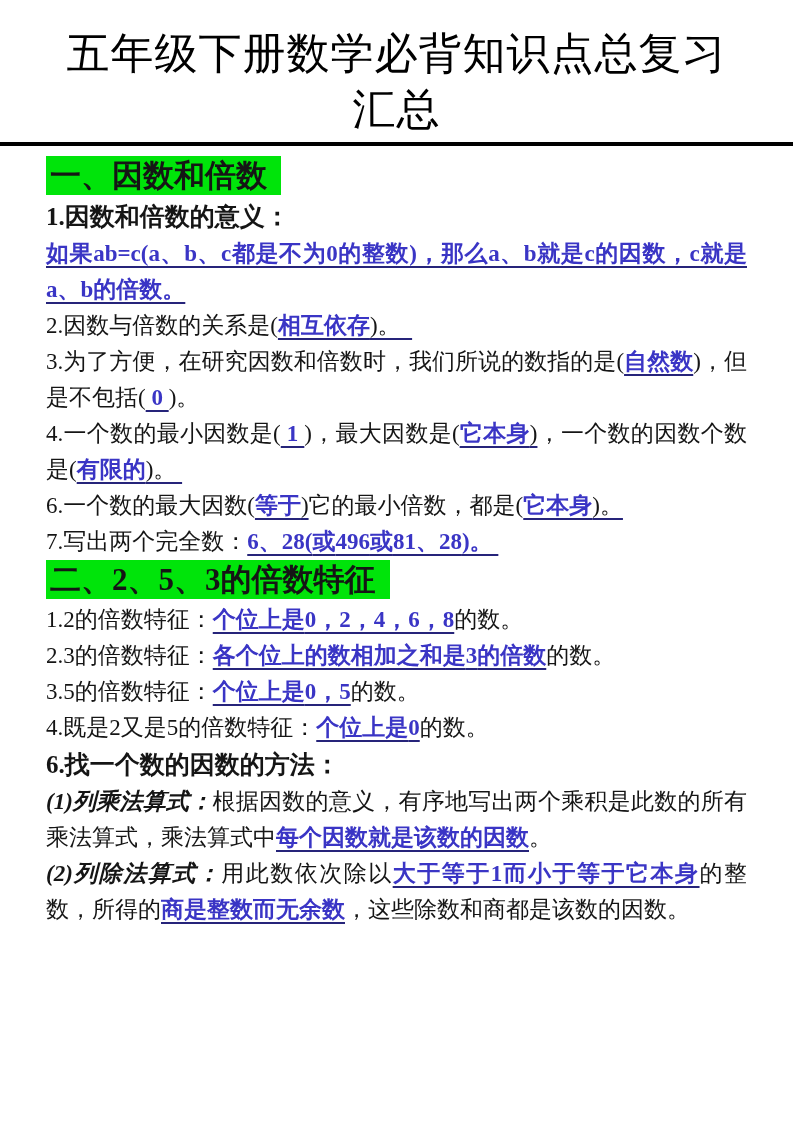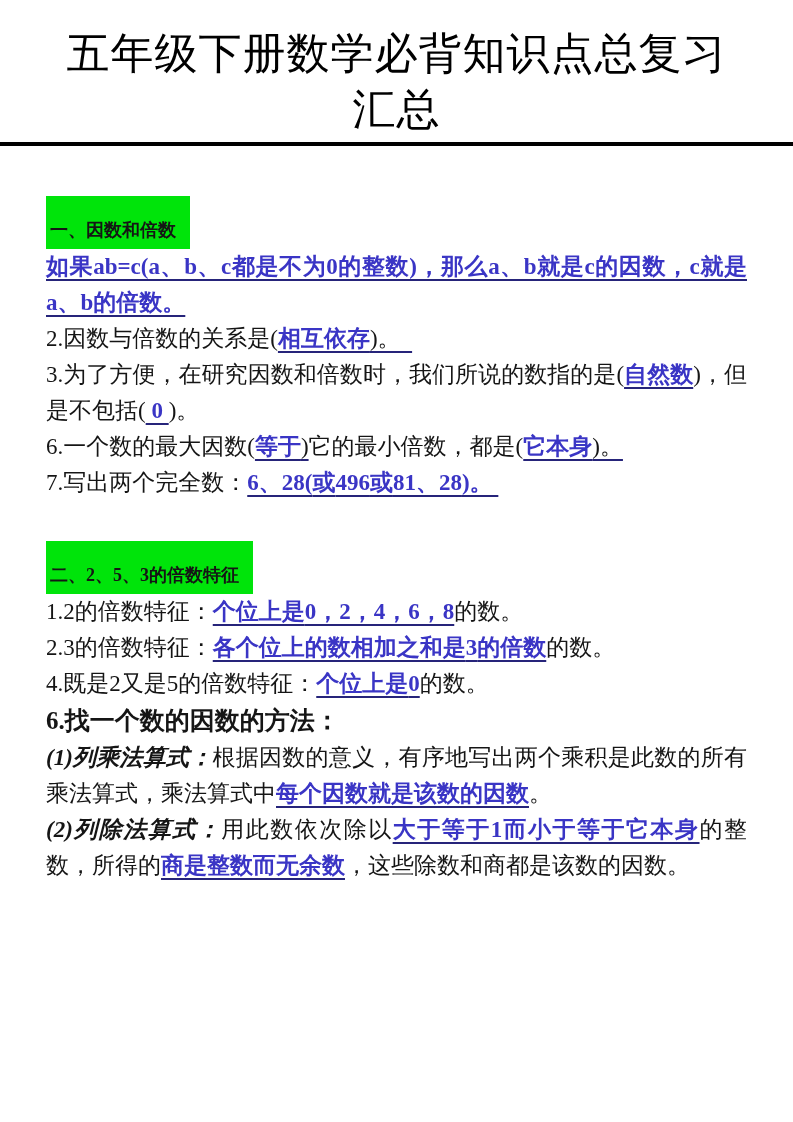--- a/index.html
+++ b/index.html
@@ -46,24 +46,23 @@
   }
   .para.h-green{
     line-height:38px;
     text-align:left;
   }
   .green-box{
     display:inline-block;
     background:var(--green);
     color:#0a0a0a;
     font-weight:bold;
-    font-size:18px;
+    font-size:31px;
     line-height:32px;
-    padding:18px 14px 3px 4px;
-    margin-top:40px;
+    padding:4px 14px 3px 4px;
   }
   .para.h-red{
     color:var(--red);
     font-weight:bold;
     font-size:25px;
     line-height:38px;
     text-align:left;
   }
   .run-plain{color:var(--ink);}
   .run-bold{color:var(--ink);font-weight:bold;font-style:italic;}
@@ -92,26 +91,29 @@
   }
 </style>
 </head>
 <body>
 
 <div class="page">
   <h1 class="doc-title">五年级下册数学必背知识点总复习汇总</h1>
   <div class="title-rule"></div>
   <div>
       <div class="para h-green"><span class="green-box"><span class="run-plain">一、因数和倍数</span></span></div>
+      <div class="para h-red"><span class="run-plain">1.因数和倍数的意义：</span></div>
       <div class="para body"><span class="run-blue">如果ab=c(a、b、c都是不为0的整数)，那么a、b就是c的因数，c就是a、b的倍数。</span></div>
       <div class="para body"><span class="run-plain">2.因数与倍数的关系是(</span><span class="run-blue">相互依存</span><span class="run-ku">)。&nbsp;&nbsp;</span></div>
       <div class="para body"><span class="run-plain">3.为了方便，在研究因数和倍数时，我们所说的数指的是(</span><span class="run-blue">自然数</span><span class="run-plain">)，但是不包括(</span><span class="run-bluen">&nbsp;0&nbsp;</span><span class="run-plain">)。</span></div>
+      <div class="para body"><span class="run-plain">4.一个数的最小因数是(</span><span class="run-bluen">&nbsp;1&nbsp;</span><span class="run-plain">)，最大因数是(</span><span class="run-blue">它本身</span><span class="run-ku">)</span><span class="run-plain">，一个数的因数个数是(</span><span class="run-blue">有限的</span><span class="run-ku">)。&nbsp;</span></div>
       <div class="para body"><span class="run-plain">6.一个数的最大因数(</span><span class="run-blue">等于</span><span class="run-ku">)</span><span class="run-plain">它的最小倍数，都是(</span><span class="run-blue">它本身</span><span class="run-ku">)。</span></div>
       <div class="para body"><span class="run-plain">7.写出两个完全数：</span><span class="run-bluen">6、28(</span><span class="run-blue">或</span><span class="run-bluen">496</span><span class="run-blue">或</span><span class="run-bluen">81、28</span><span class="run-bluen">)。&nbsp;</span></div>
       <div class="para h-green"><span class="green-box"><span class="run-plain">二、2、5、3的倍数特征</span></span></div>
       <div class="para body"><span class="run-plain">1.2的倍数特征：</span><span class="run-blue">个位上是</span><span class="run-bluen">0，2，4，6，8</span><span class="run-plain">的数。</span></div>
       <div class="para body"><span class="run-plain">2.3的倍数特征：</span><span class="run-blue">各个位上的数相加之和是</span><span class="run-bluen">3</span><span class="run-blue">的倍数</span><span class="run-plain">的数。</span></div>
+      <div class="para body"><span class="run-plain">3.5的倍数特征：</span><span class="run-blue">个位上是</span><span class="run-bluen">0，5</span><span class="run-plain">的数。</span></div>
       <div class="para body"><span class="run-plain">4.既是2又是5的倍数特征：</span><span class="run-blue">个位上是</span><span class="run-bluen">0</span><span class="run-plain">的数。</span></div>
       <div class="para h-red"><span class="run-plain">6.找一个数的因数的方法：</span></div>
       <div class="para body"><span class="run-bold">(1)列乘法算式：</span><span class="run-plain">根据因数的意义，有序地写出两个乘积是此数的所有乘法算式，乘法算式中</span><span class="run-blue">每个因数就是该数的因数</span><span class="run-plain">。</span></div>
       <div class="para body"><span class="run-bold">(2)列除法算式：</span><span class="run-plain">用此数依次除以</span><span class="run-blue">大于等于1而小于等于它本身</span><span class="run-plain">的整数，所得的</span><span class="run-blue">商是整数而无余数</span><span class="run-plain">，这些除数和商都是该数的因数。</span></div>
     </div>
 </div>
 
 </body></html>

